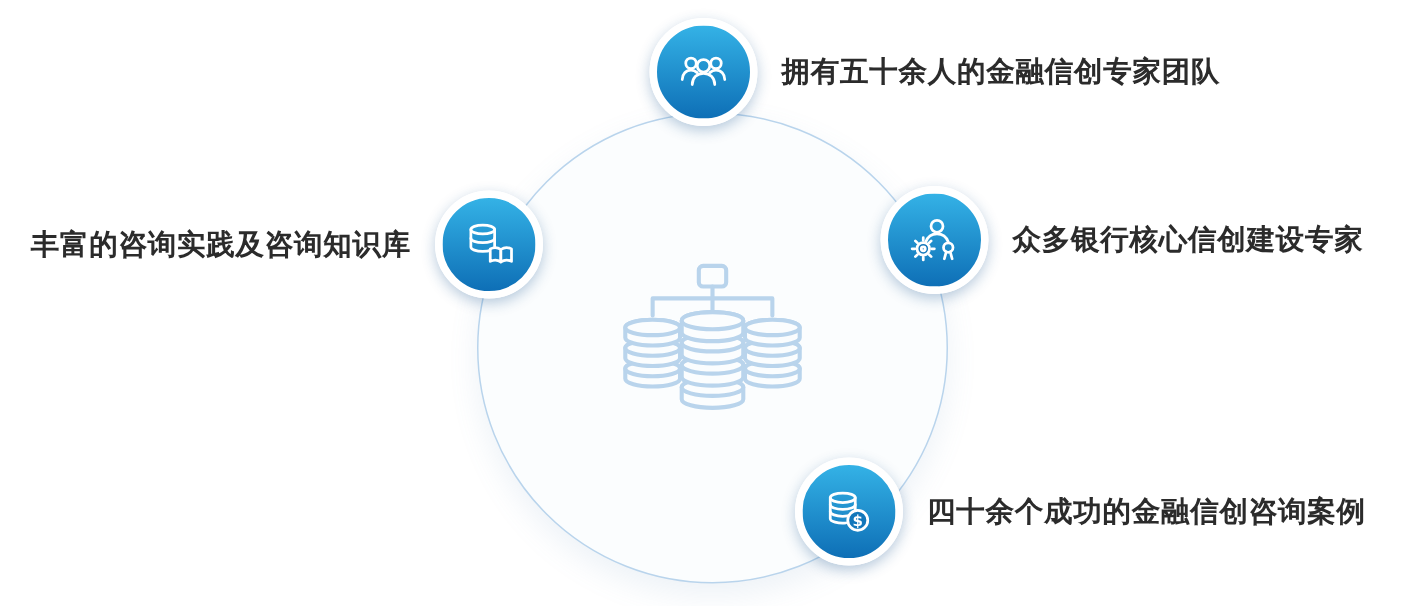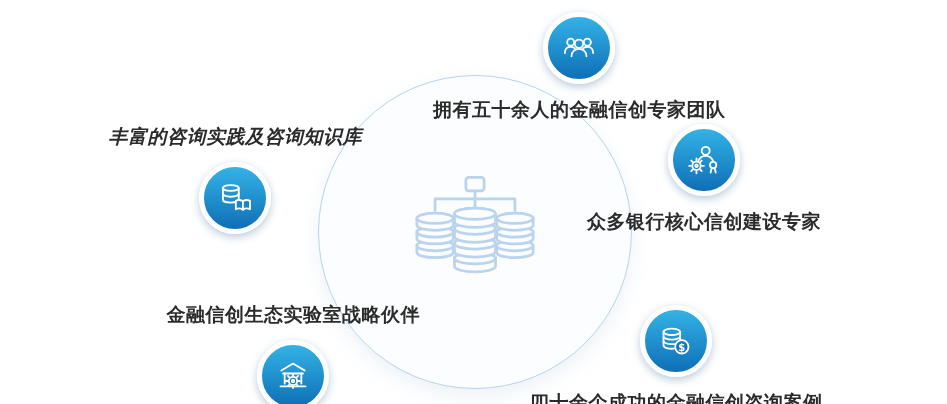--- a/index.html
+++ b/index.html
@@ -17,38 +17,37 @@
     border-radius: 50%;
     background: #fbfdfe;
     border: 1px solid #b9d4ec;
     box-shadow: 0 8px 20px rgba(110,150,190,0.12);
     display: flex; align-items: center; justify-content: center;
   }
   .node {
     position: absolute;
     display: flex; align-items: center; gap: 16px;
     z-index: 2;
-    flex-direction: column;
   }
   .bubble {
     width: 72px; height: 72px; flex: 0 0 auto;
     border-radius: 50%;
     background: linear-gradient(180deg, #34b2e6 0%, #0e6fb6 100%);
     border: 5px solid #ffffff;
     box-shadow: 0 3px 9px rgba(20,80,140,0.30);
     display: flex; align-items: center; justify-content: center;
   }
   .bubble svg { width: 40px; height: 40px; }
   .label {
     font-size: 19px; font-weight: bold; color: #2b2b2b;
     letter-spacing: 0.5px; white-space: nowrap; line-height: 1;
   }
   .node-top          { left: 433px; top: 12px;  }
   .node-right        { left: 587px; top: 124px; }
-  .node-left         { right: 585px; top: 127px; font-style: italic; }
+  .node-left         { right: 585px; top: 127px; }
   .node-bottom-left  { right: 527px; top: 305px; }
   .node-bottom-right { left: 530px; top: 305px; }
 </style>
 </head>
 <body>
 
 <div class="stage">
 
   <div class="big-circle">
     <svg viewBox="0 0 140 100" width="160" height="114" fill="none" stroke="#b9d4ec" stroke-width="2.4" stroke-linecap="round" stroke-linejoin="round">
@@ -117,34 +116,20 @@
       <svg viewBox="0 0 48 48" fill="none" stroke="#ffffff" stroke-width="2.2" stroke-linecap="round" stroke-linejoin="round">
         <ellipse cx="19" cy="12" rx="9.5" ry="3.5"></ellipse>
         <path d="M9.5 12 v14 a9.5 3.5 0 0 0 19 0 v-14"></path>
         <path d="M9.5 19 a9.5 3.5 0 0 0 19 0"></path>
         <path d="M33.5 28 c-2.5-1.8 -6-1.8 -8.5-0.5 v10 c2.5-1.3 6-1.3 8.5 0.5 z" fill="#1a85c8"></path>
         <path d="M33.5 28 c2.5-1.8 6-1.8 8.5-0.5 v10 c-2.5-1.3 -6-1.3 -8.5 0.5 z" fill="#1a85c8"></path>
       </svg>
     </div>
   </div>
 
-  <div class="node node-bottom-left">
-    <div class="label">金融信创生态实验室战略伙伴</div>
-    <div class="bubble">
-      <svg viewBox="0 0 48 48" fill="none" stroke="#ffffff" stroke-width="2.2" stroke-linecap="round" stroke-linejoin="round">
-        <path d="M10 17.5 L24 9 L38 17.5"></path>
-        <path d="M12 21 h24"></path>
-        <path d="M14 21 v12 M34 21 v12"></path>
-        <path d="M9 36.5 h30"></path>
-        <circle cx="24" cy="30" r="5" fill="#1478bc"></circle>
-        <circle cx="24" cy="30" r="1.6"></circle>
-        <path d="M24 23.3 v-1.8 M24 36.7 v1.8 M17.3 30 h-1.8 M30.7 30 h1.8 M19.3 25.3 l-1.4-1.4 M28.7 34.7 l1.4 1.4 M19.3 34.7 l-1.4 1.4 M28.7 25.3 l1.4-1.4"></path>
-      </svg>
-    </div>
-  </div>
 
   <div class="node node-bottom-right">
     <div class="bubble">
       <svg viewBox="0 0 48 48" fill="none" stroke="#ffffff" stroke-width="2.2" stroke-linecap="round" stroke-linejoin="round">
         <ellipse cx="19" cy="13" rx="10" ry="3.8"></ellipse>
         <path d="M9 13 v5.5 a10 3.8 0 0 0 20 0 V13"></path>
         <path d="M9 18.5 v5.5 a10 3.8 0 0 0 20 0 v-5.5"></path>
         <path d="M9 24 v5.5 a10 3.8 0 0 0 12.5 3.7"></path>
         <circle cx="31" cy="31" r="8" fill="#1277bb"></circle>
         <text x="31" y="35.5" text-anchor="middle" font-size="12" font-weight="bold" fill="#ffffff" stroke="none" font-family="'DejaVu Sans', sans-serif">$</text>

